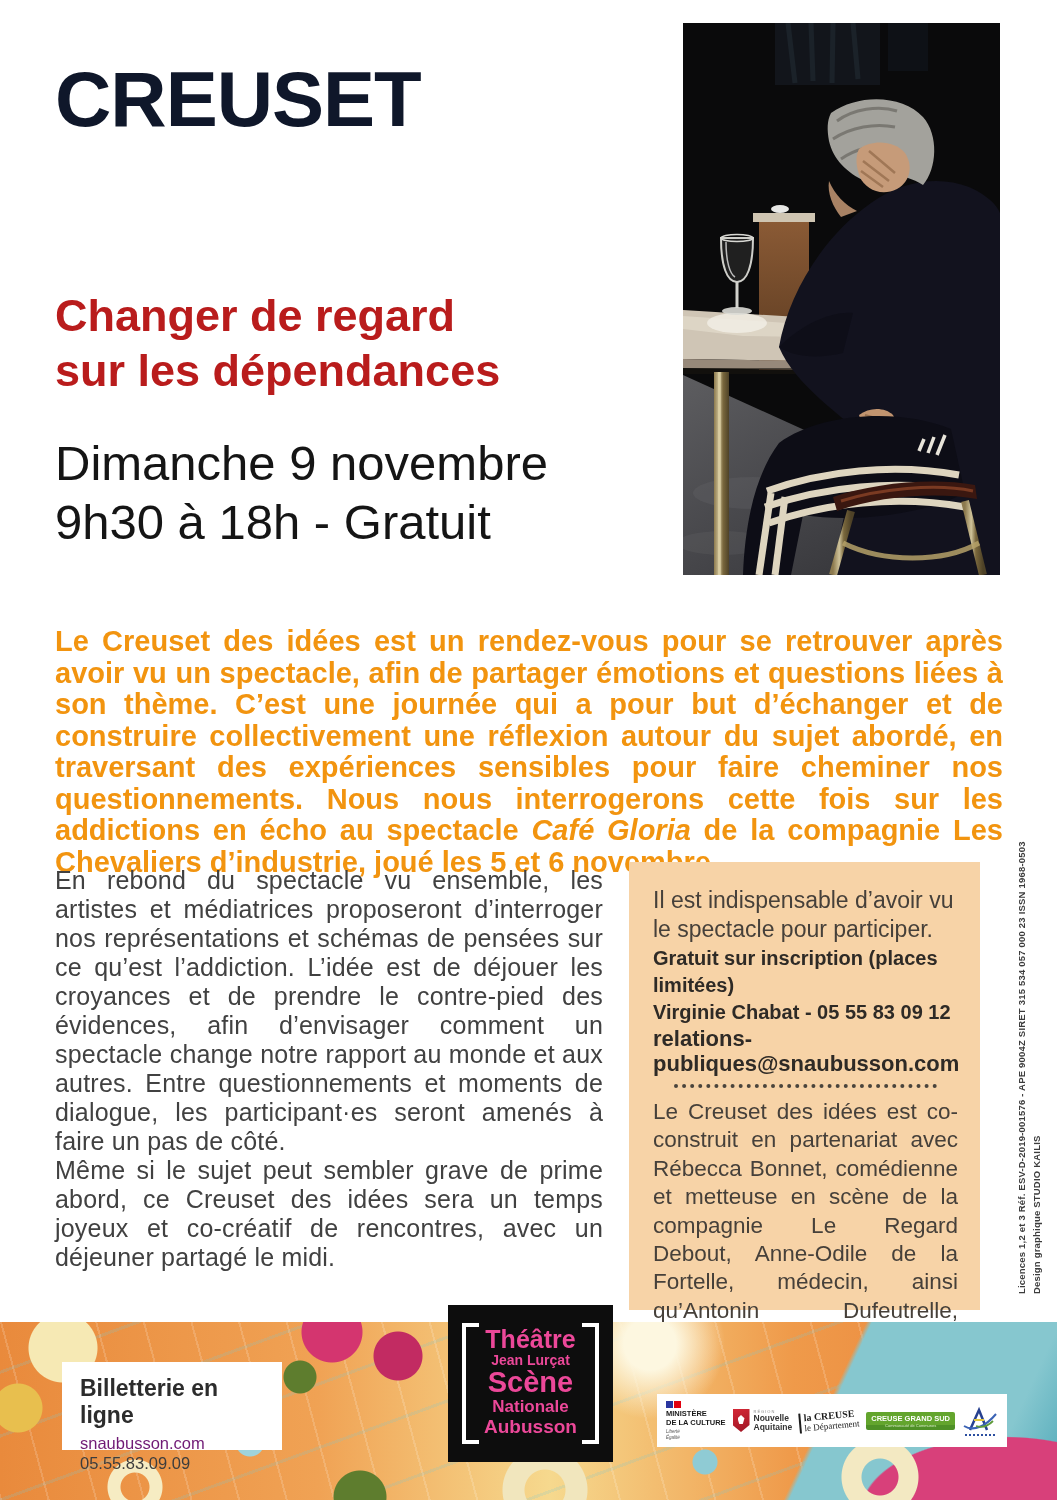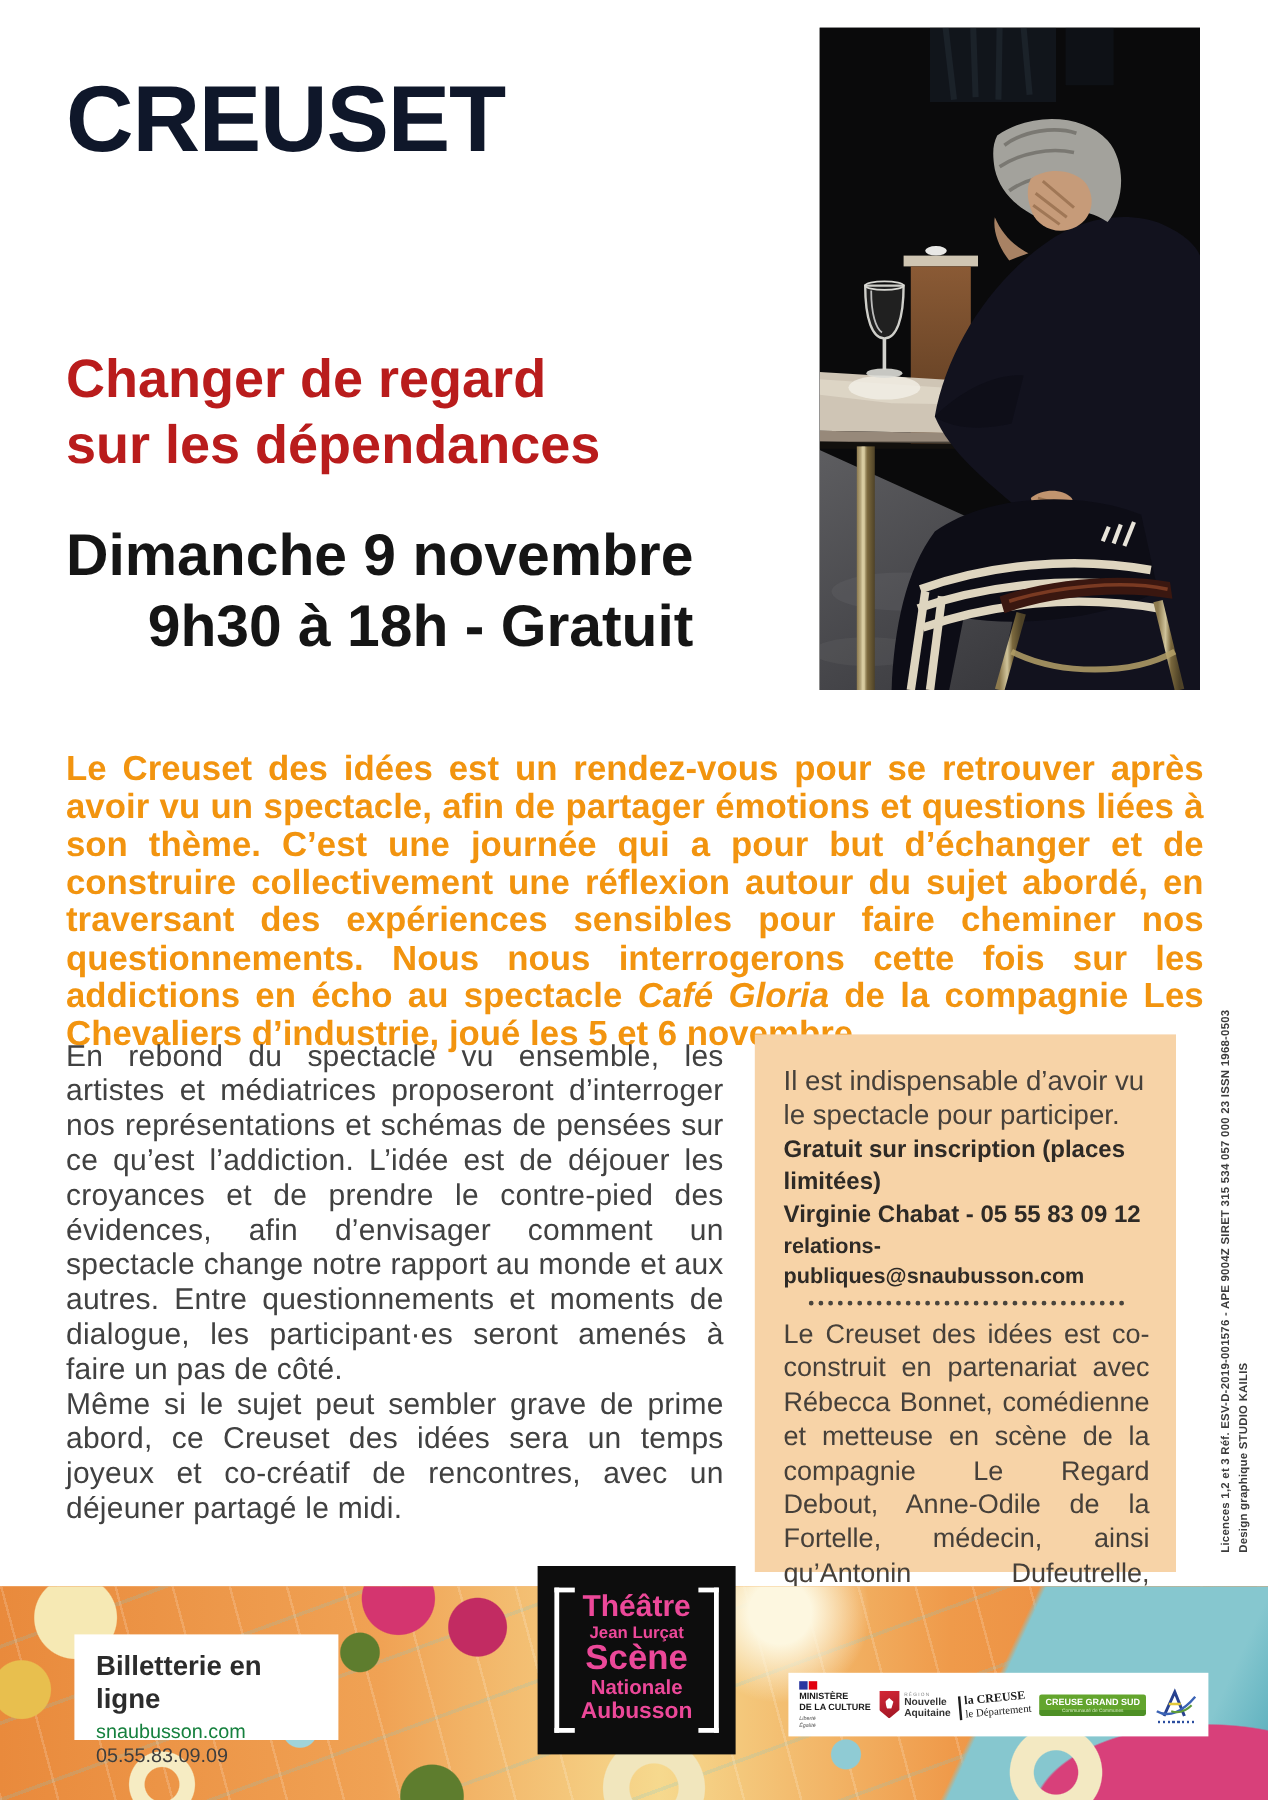--- a/index.html
+++ b/index.html
@@ -14,23 +14,22 @@
     font-size:78px;font-weight:bold;line-height:95px;letter-spacing:-1px;
     color:#0f172a;
   }
   .subtitle{
     position:absolute;left:55px;top:288px;
     font-size:45px;font-weight:bold;line-height:55px;
     color:#b91c1c;
   }
   .event-date{
     position:absolute;left:55px;top:434px;
-    font-size:49px;font-weight:bold;line-height:59px;
+    font-size:49px;font-weight:normal;line-height:59px;
     color:#151515;
-    text-align:right;
   }
   
   .photo{
     position:absolute;left:683px;top:23px;width:317px;height:552px;
     background:#0a0a0b;overflow:hidden;
   }
   
   .intro{
     position:absolute;left:55px;top:597px;width:948px;
     font-size:29px;font-weight:bold;line-height:31.5px;
@@ -45,21 +44,21 @@
   }
   .body-col p{margin:0;}
   .info-box{
     position:absolute;left:629px;top:862px;width:351px;height:448px;
     background:#F7D3A7;box-sizing:border-box;padding:24px 22px 18px 24px;
     color:#46403a;
   }
   .info-box .req{font-size:23px;line-height:28.5px;margin:0;}
   .info-box .b1{font-size:20px;line-height:27px;font-weight:bold;color:#2e2a26;margin:2px 0 0 0;}
   .info-box .b2{font-size:20px;line-height:27px;font-weight:bold;color:#2e2a26;margin:0;}
-  .info-box .b3{font-size:18px;line-height:25px;font-weight:bold;color:#2e2a26;margin:0;}
+  .info-box .b3{font-size:22px;line-height:25px;font-weight:bold;color:#2e2a26;margin:0;}
   .info-box .dots{border:none;border-top:4px dotted #4a443c;width:86%;margin:8px auto 10px auto;}
   .info-box .partners{font-size:22.5px;line-height:28.4px;text-align:justify;margin:0;}
   
   .credits{
     position:absolute;left:1014px;top:768px;height:526px;width:36px;
     writing-mode:vertical-rl;transform:rotate(180deg);
     font-size:9.5px;font-weight:bold;letter-spacing:0.2px;
     color:#3c3c3c;line-height:15px;white-space:nowrap;
   }
   
@@ -83,21 +82,21 @@
       linear-gradient(115deg, rgba(0,0,0,0) 0 76%, #86c7cf 76.5% 93%, #4fa8b8 100%),
       repeating-linear-gradient(75deg, rgba(255,255,255,0.16) 0 2px, rgba(0,0,0,0) 2px 46px),
       repeating-linear-gradient(-20deg, rgba(120,200,210,0.20) 0 3px, rgba(0,0,0,0) 3px 60px),
       linear-gradient(90deg,#e98a3c 0,#f0a254 30%,#f6d98e 52%,#ef9a4a 75%,#e98038 100%);
   }
   .ticket-box{
     position:absolute;left:62px;top:1362px;width:220px;height:88px;
     background:#ffffff;box-sizing:border-box;padding:13px 18px;
   }
   .ticket-box .t1{font-size:23px;font-weight:bold;color:#2c2c2c;margin:0;}
-  .ticket-box .t2{font-size:16.5px;color:#15803d;margin:5px 0 0 0;}
+  .ticket-box .t2{font-size:16.5px;color:#701a75;margin:5px 0 0 0;}
   .ticket-box .t3{font-size:16.5px;color:#3d3d3d;margin:1px 0 0 0;}
   .theatre-box{
     position:absolute;left:448px;top:1305px;width:165px;height:157px;
     background:#0d0d0d;color:#ec4899;text-align:center;
     box-sizing:border-box;padding-top:21px;
   }
   .theatre-box .br{position:absolute;top:18px;bottom:18px;width:13px;}
   .theatre-box .br-l{left:14px;border-left:4px solid #fff;border-top:4px solid #fff;border-bottom:4px solid #fff;}
   .theatre-box .br-r{right:14px;border-right:4px solid #fff;border-top:4px solid #fff;border-bottom:4px solid #fff;}
   .theatre-box .l1{font-size:25px;font-weight:bold;line-height:26px;}

